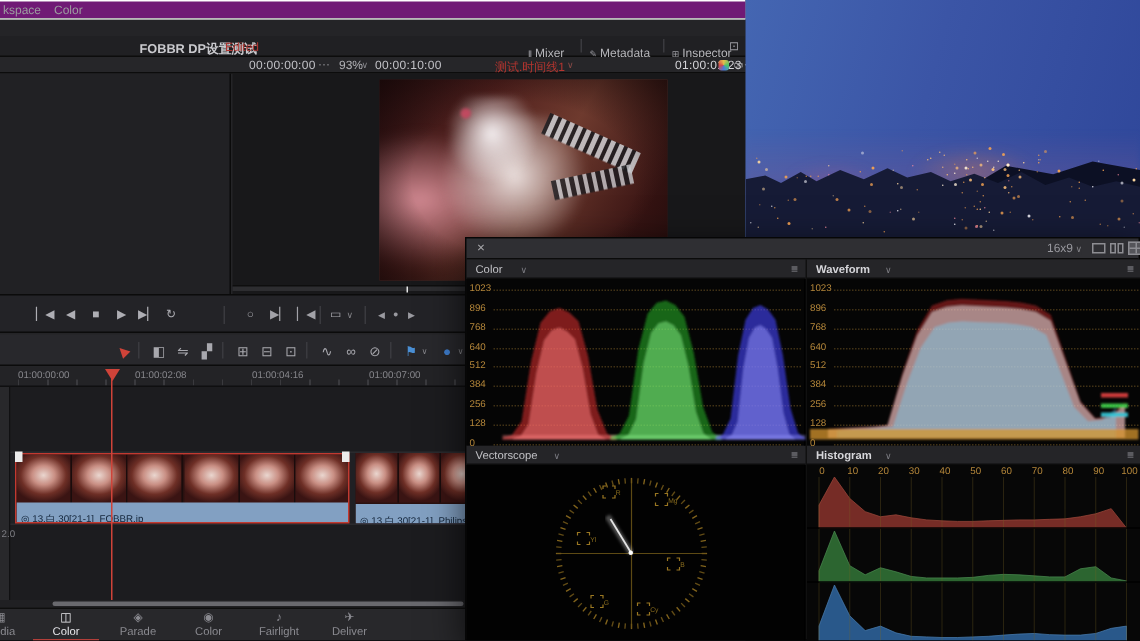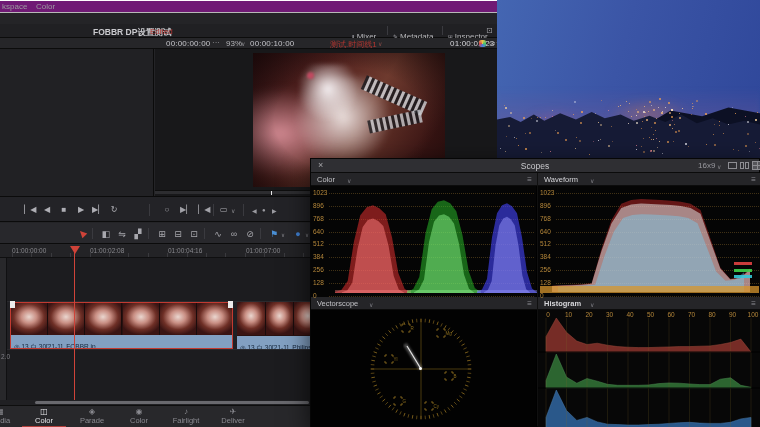--- a/index.html
+++ b/index.html
@@ -344,36 +344,35 @@
         <div class="dot" style="left: 171.78px; top: 111.871px; width: 2px; height: 2px; background: rgb(255, 194, 122); opacity: 0.744159;"></div>
         <div class="dot" style="left: 167.696px; top: 107.49px; width: 1px; height: 1px; background: rgb(255, 240, 216); opacity: 0.859951;"></div>
         <div class="dot" style="left: 148.74px; top: 118.915px; width: 2px; height: 2px; background: rgb(255, 194, 122); opacity: 0.852832;"></div>
       </div>
   </div>
 
   <div class="abs" id="scopes" style="left:310px;top:158px;width:450px;height:269px;background:#101010;border:1px solid #060606;box-shadow:0 8px 24px rgba(0,0,0,.7);z-index:10">
 
     <div class="abs" style="left:0;top:0;width:448px;height:14px;background:#2f2f33;border-bottom:1px solid #0b0b0b">
       <span class="abs" style="left:7px;top:1px;font-size:9px;color:#a6a6aa">×</span>
-      <span class="abs" style="left:0;top:2px;width:448px;text-align:center;font-size:8.5px;color:#c8c8cc">Scopes</span>
       <span class="abs" style="left:385px;top:2px;font-size:8px;color:#98989e;background:#2f2f33;padding:0 2px">16x9</span>
       <span class="abs" style="left:406px;top:4px;font-size:6px;color:#85858a;background:#2f2f33">∨</span>
       <span class="abs" style="left:417px;top:3px;width:9px;height:7px;border:1px solid #8d8d92;background:#2f2f33"></span>
       <span class="abs" style="left:429px;top:3px;width:4px;height:7px;border:1px solid #8d8d92;background:#2f2f33"></span>
       <span class="abs" style="left:434px;top:3px;width:4px;height:7px;border:1px solid #8d8d92;background:#2f2f33"></span>
       <span class="abs" style="left:441px;top:2px;width:10px;height:9px;background:#55555a;border:1px solid #8d8d92;background-image:linear-gradient(#8d8d92,#8d8d92),linear-gradient(#8d8d92,#8d8d92);background-size:1px 100%,100% 1px;background-position:center,center;background-repeat:no-repeat"></span>
     </div>
 
     <div class="pane-hdr" style="left:0;top:14px;width:226px">
       <span class="lbl">Color</span>
       <span class="crt" style="left:36px">∨</span>
       <span class="cog">≡</span>
     </div>
     <div class="pane-hdr" style="left:227px;top:14px;width:223px">
-      <span class="lbl" style="font-weight:normal;color:#d6d6da">Waveform</span>
+      <span class="lbl" style="font-weight:bold;color:#d6d6da">Waveform</span>
       <span class="crt" style="left:52px">∨</span>
       <span class="cog">≡</span>
     </div>
     <div class="pane-hdr" style="left:0;top:138px;width:226px">
       <span class="lbl">Vectorscope</span>
       <span class="crt" style="left:58px">∨</span>
       <span class="cog">≡</span>
     </div>
     <div class="pane-hdr" style="left:227px;top:138px;width:223px">
       <span class="lbl" style="font-weight:bold;color:#d6d6da">Histogram</span>

